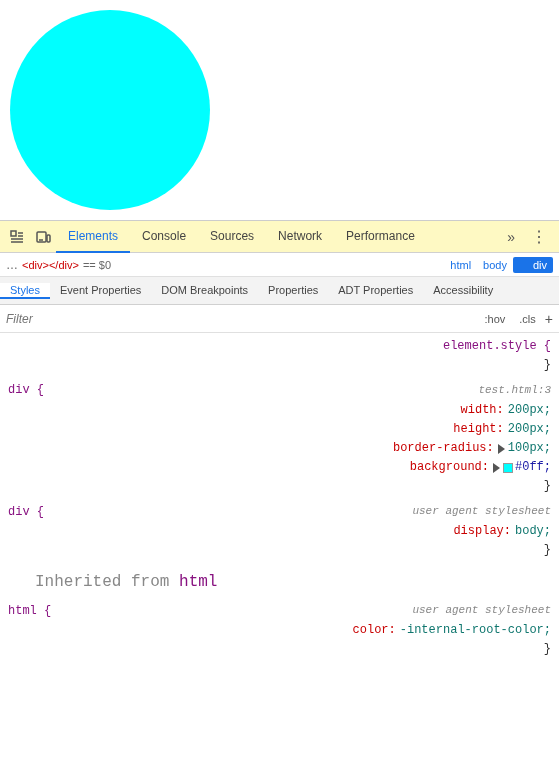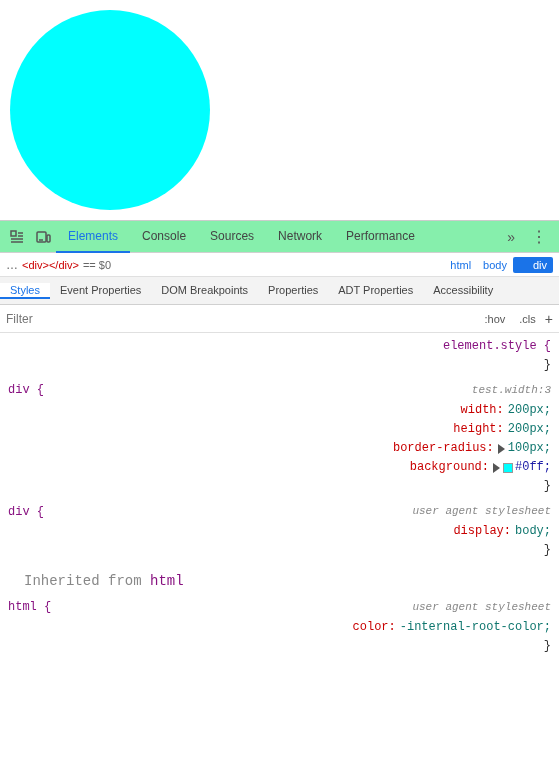--- a/index.html
+++ b/index.html
@@ -33,21 +33,21 @@
     #devtools {
       width: 559px;
       background: #f3f3f3;
       border-top: 1px solid #ccc;
     }
 
     
     #devtools-toolbar {
       display: flex;
       align-items: center;
-      background: #86efac;
+      background: #fef9c3;
       border-bottom: 1px solid #d0d0d0;
       height: 32px;
       padding: 0 4px;
     }
     .toolbar-icon {
       width: 26px;
       height: 26px;
       display: flex;
       align-items: center;
       justify-content: center;
@@ -164,20 +164,21 @@
       height: 28px;
       padding: 0 6px;
     }
     #filter-input {
       flex: 1;
       border: none;
       outline: none;
       font-size: 12px;
       color: #ef4444;
       background: transparent;
+      font-style: italic;
     }
     .filter-btn {
       padding: 2px 6px;
       font-size: 11px;
       color: #555;
       cursor: pointer;
       border: 1px solid transparent;
       border-radius: 2px;
       background: none;
     }
@@ -229,22 +230,23 @@
       width: 0;
       height: 0;
       border-top: 5px solid transparent;
       border-bottom: 5px solid transparent;
       border-left: 7px solid #555;
       margin-right: 3px;
       cursor: pointer;
     }
     .inherited-label {
       padding: 4px 24px;
-      font-size: 14px;
+      font-size: 16px;
       color: #888;
+      margin-left: 11px;
     }
     .inherited-label code {
       font-family: 'Consolas', 'Courier New', monospace;
       color: #881280;
     }
     .css-selector-user-agent { color: #881280; }
     .rule-source-right {
       margin-left: auto;
       font-size: 11px;
       color: #888;
@@ -324,21 +326,21 @@
       <div class="css-line">
         <span class="css-brace">}</span>
       </div>
     </div>
 
     <div style="height:6px"></div>
 
     <div class="css-rule" style="position:relative">
       <div class="css-line">
         <span class="css-selector">div {</span>
-        <span class="rule-source-right">test.width:3</span>
+        <span class="rule-source-right">test.html:3</span>
       </div>
       <div class="css-line">
         <span class="css-prop">width:</span>
         <span style="width:4px"></span>
         <span class="css-value">200px;</span>
       </div>
       <div class="css-line">
         <span class="css-prop">height:</span>
         <span style="width:4px"></span>
         <span class="css-value">200px;</span>

